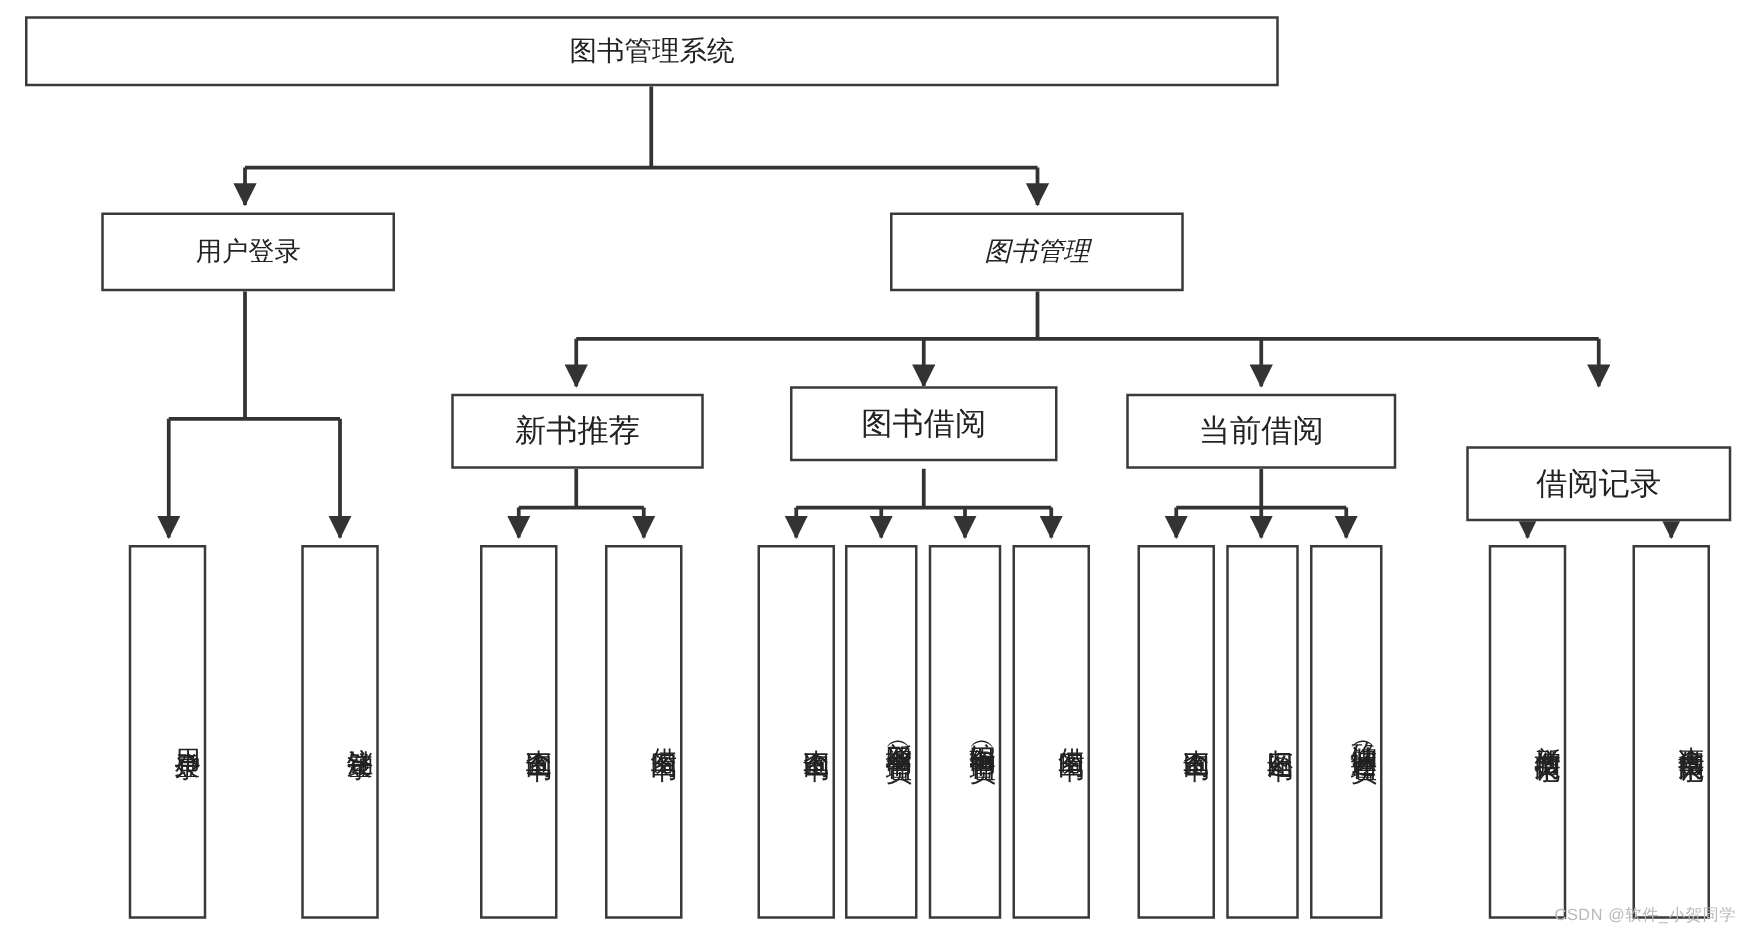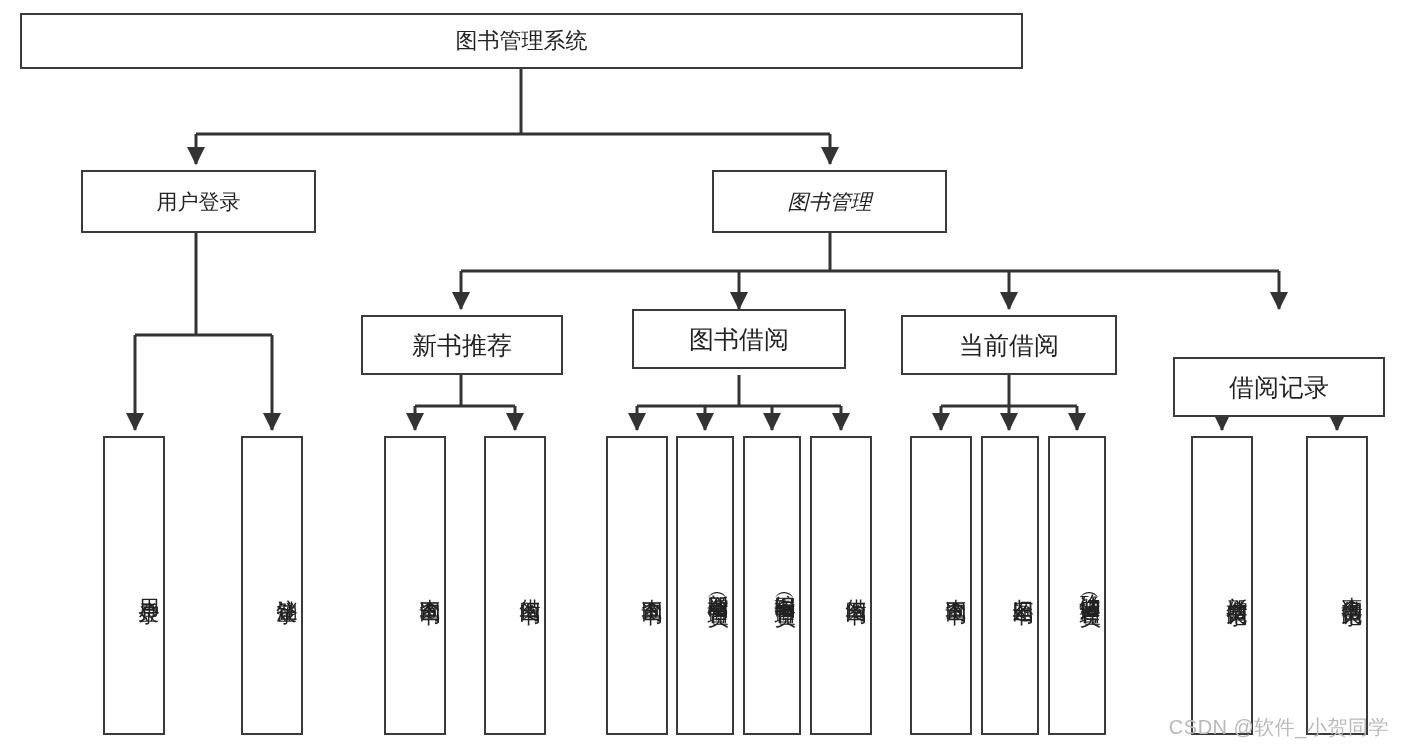--- a/index.html
+++ b/index.html
@@ -51,21 +51,21 @@
   }
   .node.leaf .cap {
     writing-mode: vertical-rl;
     text-orientation: upright;
     white-space: nowrap;
   }
   .watermark {
     position: absolute;
     right: 8px;
     bottom: 6px;
-    font-size: 20px;
+    font-size: 13px;
     color: #b9b9b9;
     letter-spacing: 0.5px;
     white-space: nowrap;
   }
 </style>
 </head>
 <body>
 
 <div id="canvas">
 

